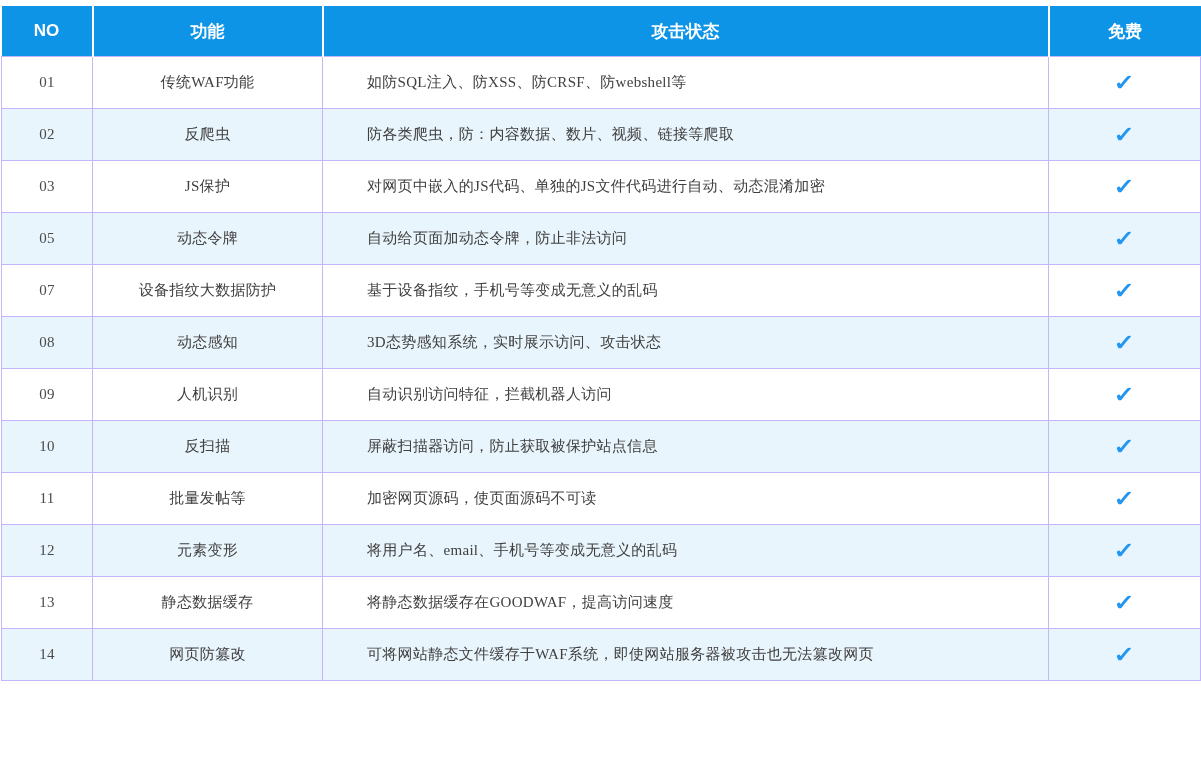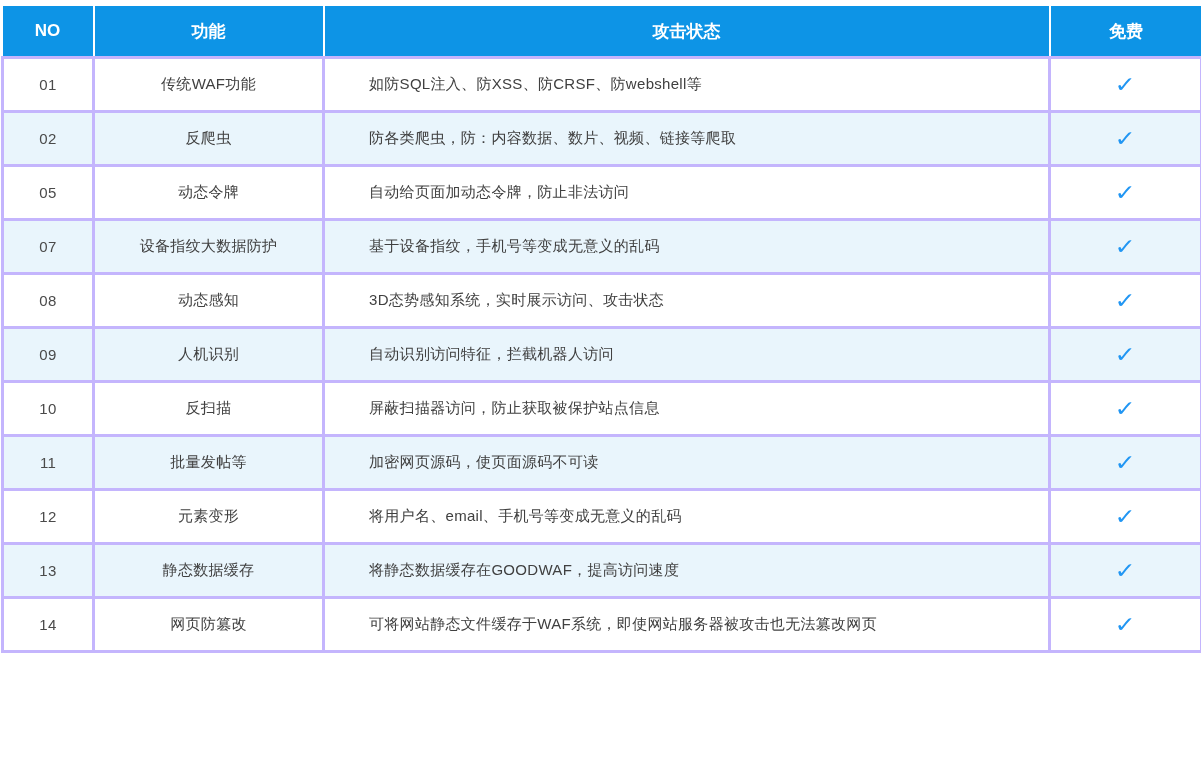--- a/index.html
+++ b/index.html
@@ -38,23 +38,24 @@
     border-right: 2px solid #ffffff;
   }
   thead th:last-child { border-right: none; }
 
   tbody td {
     height: 51px;
     font-size: 15px;
     color: #404040;
     padding: 0;
     text-align: center;
-    border: 3px solid #c4b5fd;
+    border: 1px solid #c4b5fd;
     background: #ffffff;
     letter-spacing: 0.3px;
+    font-family: Liberation Serif, serif;
   }
   tbody tr:nth-child(even) td { background: var(--alt-bg, #e9f5fc); }
 
   tbody td.cell-desc {
     text-align: left;
     padding-left: 44px;
     margin-top: 25px;
   }
   tbody td.cell-no { color: #4a4a4a; }
 
@@ -90,20 +91,26 @@
         <tr>
           <td class="cell-no">01</td>
           <td class="cell-fn">传统WAF功能</td>
           <td class="cell-desc">如防SQL注入、防XSS、防CRSF、防webshell等</td>
           <td class="cell-free"><span class="check">✓</span></td>
         </tr>
         <tr>
           <td class="cell-no">02</td>
           <td class="cell-fn">反爬虫</td>
           <td class="cell-desc">防各类爬虫，防：内容数据、数片、视频、链接等爬取</td>
+          <td class="cell-free"><span class="check">✓</span></td>
+        </tr>
+        <tr>
+          <td class="cell-no">03</td>
+          <td class="cell-fn">JS保护</td>
+          <td class="cell-desc">对网页中嵌入的JS代码、单独的JS文件代码进行自动、动态混淆加密</td>
           <td class="cell-free"><span class="check">✓</span></td>
         </tr>
         <tr>
           <td class="cell-no">05</td>
           <td class="cell-fn">动态令牌</td>
           <td class="cell-desc">自动给页面加动态令牌，防止非法访问</td>
           <td class="cell-free"><span class="check">✓</span></td>
         </tr>
         <tr>
           <td class="cell-no">07</td>

